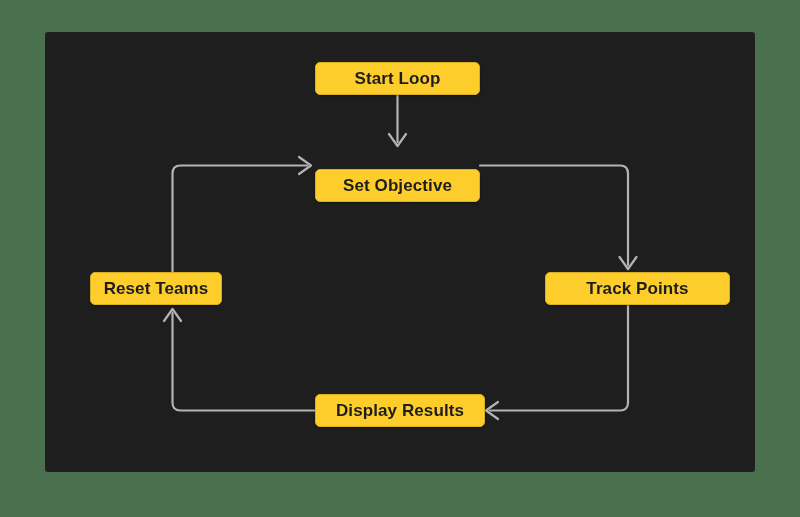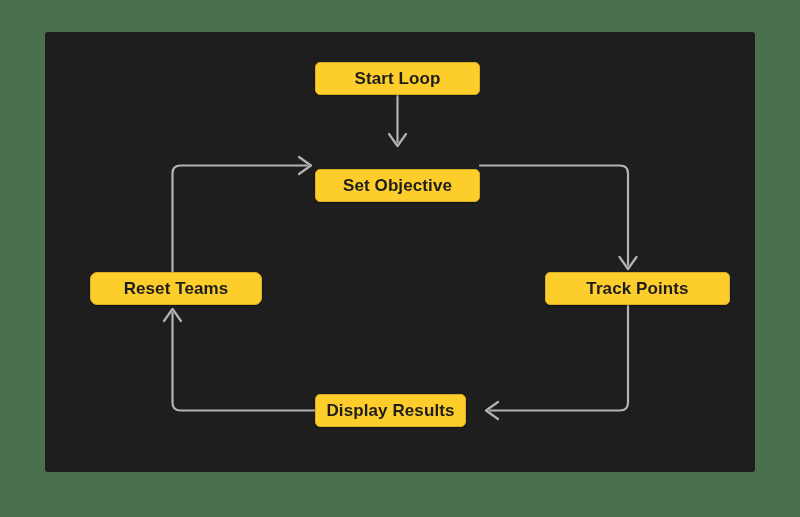--- a/index.html
+++ b/index.html
@@ -52,22 +52,22 @@
     font-size: 17px;
     font-weight: bold;
     letter-spacing: 0.1px;
     white-space: nowrap;
     font-family: "Liberation Sans", sans-serif;
   }
   
   #node-start-loop     { left: 270px; top: 30px;  width: 165px; }
   #node-set-objective  { left: 270px; top: 117px; width: 165px; margin-top: 20px; }
   #node-track-points   { left: 500px; top: 240px; width: 185px; }
-  #node-display-results{ left: 270px; top: 362px; width: 151px; }
-  #node-reset-teams    { left: 45px;  top: 240px; width: 172px; border-radius: 7px; }
+  #node-display-results{ left: 270px; top: 362px; width: 170px; }
+  #node-reset-teams    { left: 45px;  top: 240px; width: 132px; }
 </style>
 </head>
 <body>
 
 <div id="stage">
   <div id="canvas">
 
     <svg id="edges" viewBox="0 0 710 440" width="710" height="440" xmlns="http://www.w3.org/2000/svg">
       <g fill="none" stroke="#b3b3b3" stroke-width="2.2" stroke-linecap="round" stroke-linejoin="round">
 

